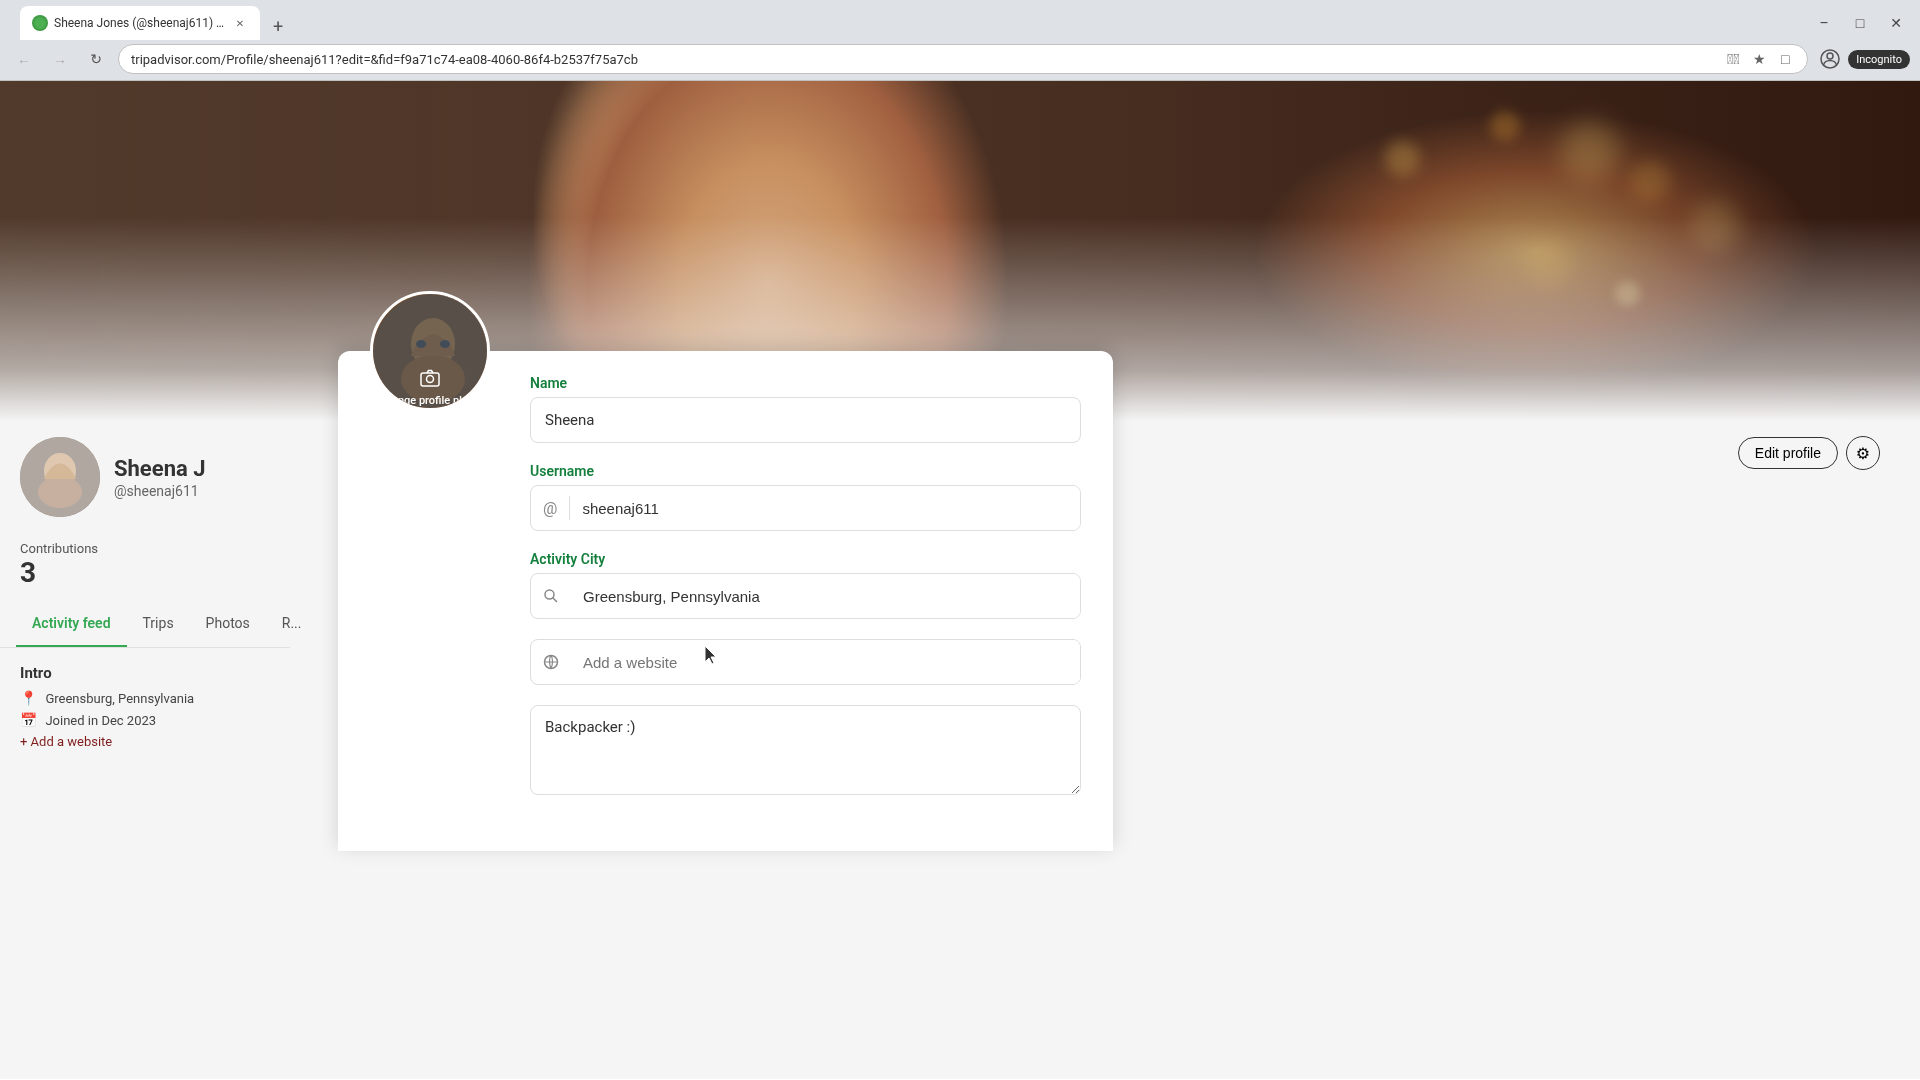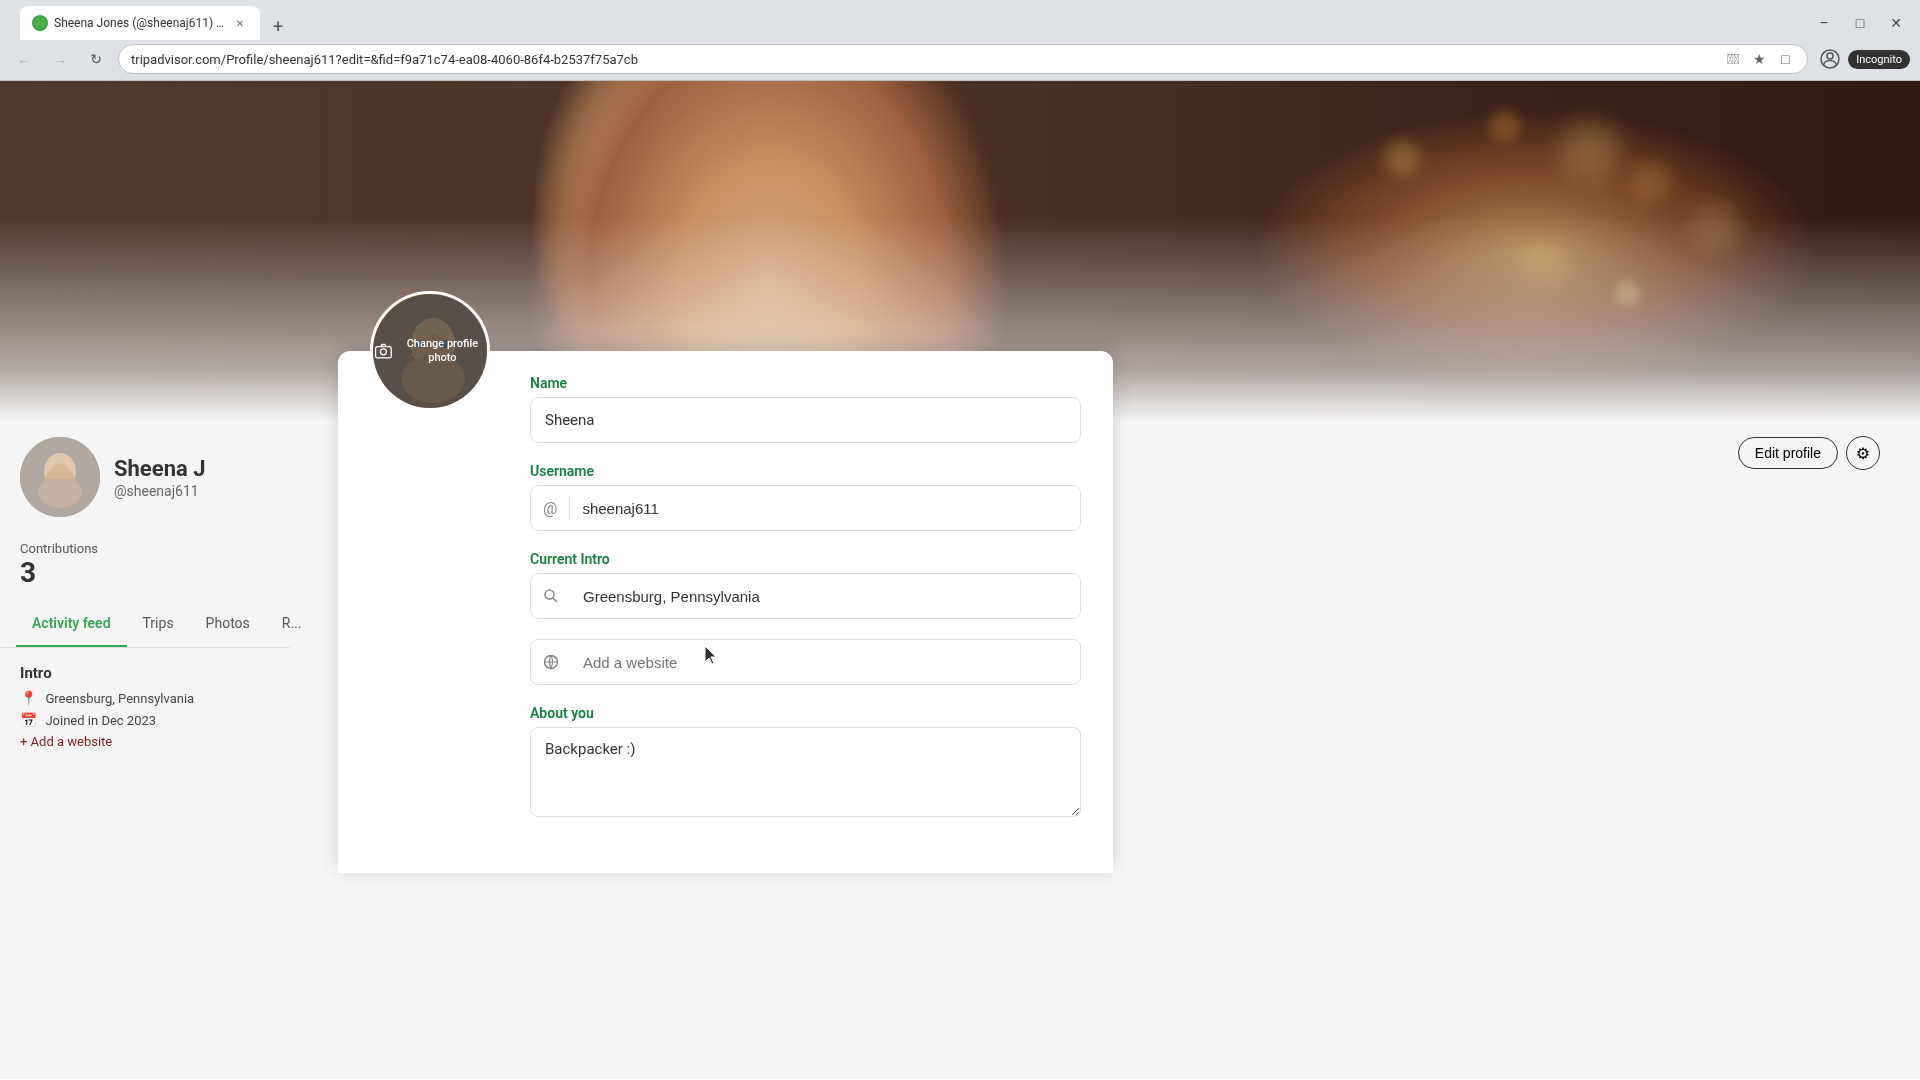--- a/index.html
+++ b/index.html
@@ -196,21 +196,21 @@
       background: #888;
       cursor: pointer;
       position: relative;
       border: 3px solid #fff;
     }
     .avatar-overlay {
       position: absolute;
       inset: 0;
       background: rgba(0,0,0,0.5);
       display: flex;
-      flex-direction: row;
+      flex-direction: column;
       align-items: center;
       justify-content: flex-end;
       border-radius: 50%;
       color: #fff;
       font-size: 11px;
       text-align: center;
       font-weight: 500;
       gap: 4px;
     }
     .avatar-inner-img {
@@ -524,21 +524,21 @@
       <div class="form-group">
         <label class="form-label">Username</label>
         <div class="input-with-prefix">
           <span class="input-prefix">@</span>
           <div class="input-prefix-sep"></div>
           <input type="text" class="input-inner" value="sheenaj611" style="">
         </div>
       </div>
 
       <div class="form-group">
-        <label class="form-label">Current Intro</label>
+        <label class="form-label">Activity City</label>
         <div class="input-with-prefix">
           <span class="input-prefix">
             <svg width="16" height="16" viewBox="0 0 16 16" fill="none">
               <circle cx="6.5" cy="6.5" r="4.5" stroke="#888" stroke-width="1.5"></circle>
               <path d="M10 10L13.5 13.5" stroke="#888" stroke-width="1.5" stroke-linecap="round"></path>
             </svg>
           </span>
           <input type="text" class="input-inner" value="Greensburg, Pennsylvania" style="">
         </div>
       </div>
@@ -549,21 +549,20 @@
             <svg width="16" height="16" viewBox="0 0 16 16" fill="none">
               <circle cx="8" cy="8" r="6.5" stroke="#888" stroke-width="1.5"></circle>
               <path d="M1.5 8h13M8 1.5c-2 2-2 9 0 13M8 1.5c2 2 2 9 0 13" stroke="#888" stroke-width="1.2" fill="none"></path>
             </svg>
           </span>
           <input type="text" class="input-inner" placeholder="Add a website" style="color: rgb(170, 170, 170);">
         </div>
       </div>
 
       <div class="form-group">
-        <label class="form-label">About you</label>
         <textarea class="form-textarea" style="height: 90px;">Backpacker :)</textarea>
       </div>
 
     </div>
   </div>
 
   <div style="position:absolute;top:565px;left:705px;pointer-events:none;z-index:999;">
     <svg width="14" height="20" viewBox="0 0 14 20">
       <path d="M0 0 L0 16 L4 12 L7 18 L9 17 L6 11 L11 11 Z" fill="#333" stroke="#fff" stroke-width="1"></path>
     </svg>

